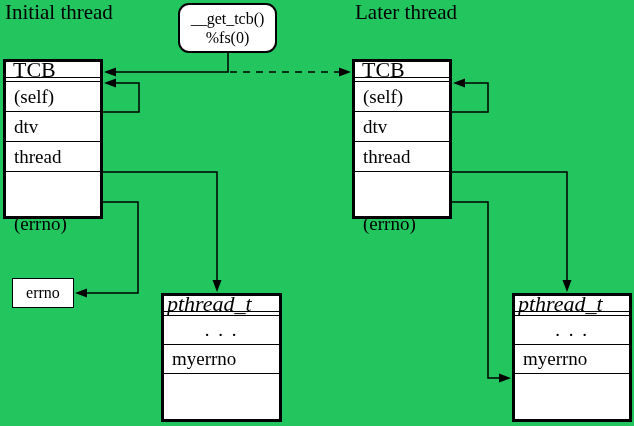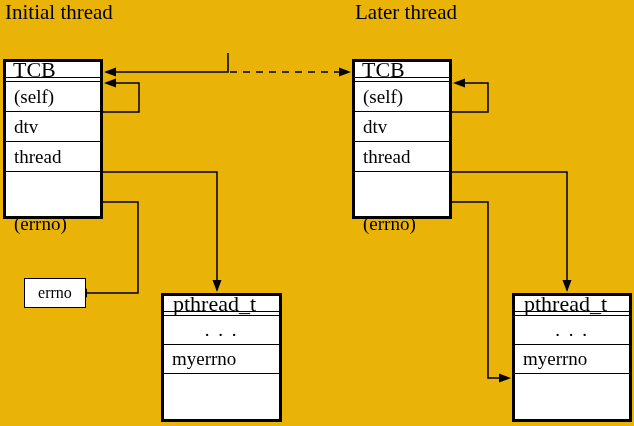--- a/index.html
+++ b/index.html
@@ -1,19 +1,19 @@
 <!DOCTYPE html>
 <html><head>
 <meta charset="utf-8">
 <style>
   html,body{margin:0;padding:0;background:#fff;}
   #canvas{
     position:relative;
     width:634px;height:426px;
-    background:#eab308;
+    background:#22c55e;
     font-family:"Liberation Serif","DejaVu Serif",serif;
     color:#000;
     overflow:hidden;
   }
   .title{
     position:absolute;
     font-size:21px;
     white-space:nowrap;
   }
   
@@ -34,41 +34,41 @@
     background:#fff;
   }
   .thead{
     box-sizing:border-box;
     height:16px;
     border-bottom:1px solid #000;
     display:flex;align-items:center;
     padding-left:7px;
     font-size:22px;
   }
-  .thead.center{justify-content:flex-start;padding-left:9px;}
+  .thead.center{justify-content:flex-start;padding-left:3px;font-style:italic;}
   .dsep{
     box-sizing:border-box;
     height:4px;
     border-bottom:1px solid #000;
   }
   .trow{
     box-sizing:border-box;
     height:30px;
     border-bottom:1px solid #000;
     display:flex;align-items:center;
     padding-left:8px;
     font-size:19px;
   }
   .trow:last-child{border-bottom:none;margin-top:37px;}
   .trow.dots{justify-content:center;padding-left:0;letter-spacing:2px;}
   .pth .trow{height:29px;}
   
   .errnobox{
     position:absolute;
-    left:24px;top:278px;width:62px;height:30px;
+    left:12px;top:278px;width:62px;height:30px;
     border:1px solid #000;
     box-sizing:border-box;
     display:flex;align-items:center;justify-content:center;
     font-size:16px;
     background:#fff;
   }
   svg.wires{position:absolute;left:0;top:0;}
   .wire{fill:none;stroke:#000;stroke-width:1.5;}
   .wire.dashed{stroke-dasharray:7 6;}
   .ahead{fill:#000;stroke:none;}
@@ -101,20 +101,24 @@
     <path class="wire" d="M452,172 L567,172 L567,290"></path>
     <path class="ahead" d="M567,292 l-4.5,-12 l9,0 z"></path>
 
     <path class="wire" d="M452,202 L488,202 L488,378 L508,378"></path>
     <path class="ahead" d="M511,378 l-12,-4.5 l0,9 z"></path>
   </svg>
 
   <div class="title" style="left:5px;top:0px">Initial thread</div>
   <div class="title" style="left:355px;top:0px">Later thread</div>
 
+  <div class="gettcb">
+    <span>__get_tcb()</span>
+    <span>%fs(0)</span>
+  </div>
 
   <div class="stable" style="left:3px;top:59px;width:100px;height:160px">
     <div class="thead">TCB</div>
     <div class="dsep"></div>
     <div class="trow">(self)</div>
     <div class="trow">dtv</div>
     <div class="trow">thread</div>
     <div class="trow">(errno)</div>
   </div>
 

